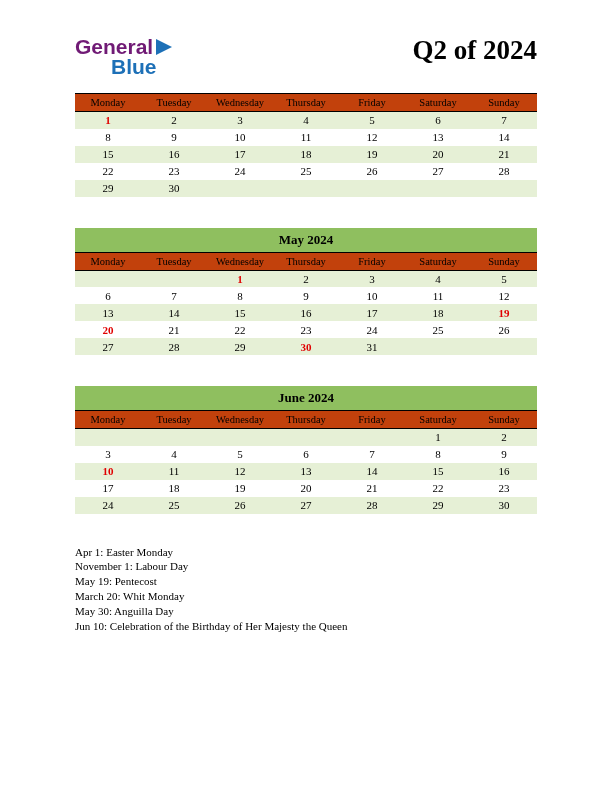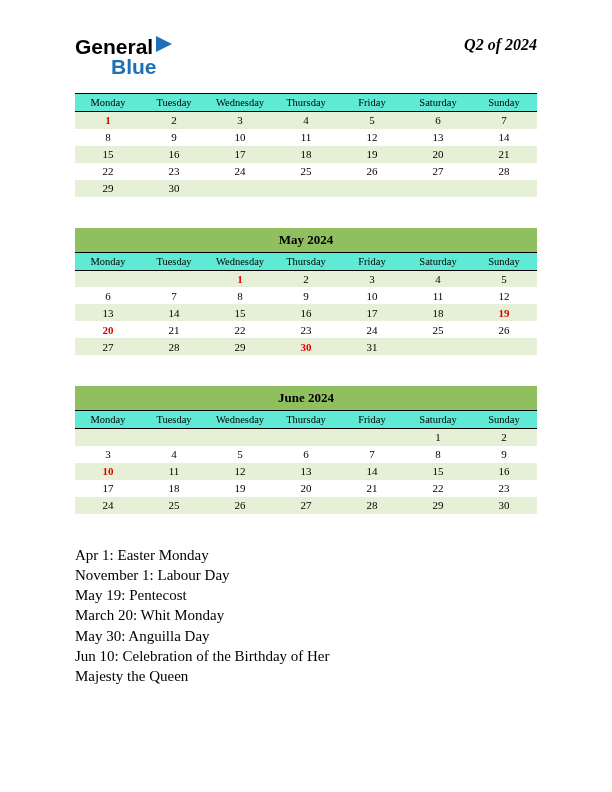--- a/index.html
+++ b/index.html
@@ -4,38 +4,38 @@
 <style>
   * { margin:0; padding:0; box-sizing:border-box; }
   html,body { width:612px; height:792px; background:#ffffff; overflow:hidden; }
   body { font-family:"Liberation Serif", serif; color:#000; }
 
   .page { padding:36px 75px 0 75px; }
 
   .top { display:flex; justify-content:space-between; align-items:flex-start; }
 
   .logo { font-family:"Liberation Sans", sans-serif; font-weight:bold; font-size:21px; line-height:1.0; }
-  .logo-l1 { display:flex; align-items:flex-start; gap:3px; color:#000000; }
+  .logo-l1 { display:flex; align-items:center; gap:3px; color:#701a75; }
   .logo-tri { width:16px; height:16px; display:inline-block; }
   .logo-l2 { color:var(--blue); margin-left:36px; margin-top:-1px; }
 
   .title-block { text-align:right; }
-  .q-title { font-size:16px; font-weight:bold; line-height:1.1;font-style:italic; }
+  .q-title { font-size:27px; font-weight:bold; line-height:1.1; }
   .region { font-size:17px; margin-top:9px; }
 
   #months { margin-top:16px; }
   table.month { width:100%; border-collapse:collapse; table-layout:fixed; margin-bottom:31px; }
   th.mh { background:var(--green); font-size:13px; font-weight:bold; padding:4px 0; text-align:center; }
-  tr.wd th { font-weight:normal; font-size:10.5px; padding:3px 0; background:#5eead4;
+  tr.wd th { font-weight:normal; font-size:10.5px; padding:3px 0; background:#c2410c;
              border-top:1px solid #000; border-bottom:1px solid #000; text-align:center; }
   tbody td { text-align:center; font-size:11px; height:17px; padding:1px 0; }
   tr.alt { background:var(--lightgreen); }
   td.hol { color:var(--red); font-weight:bold; }
 
-  .holidays { margin-top:1px; font-size:15px; line-height:1.35; max-width:285px;font-family:Liberation Serif, serif; }
+  .holidays { margin-top:1px; font-size:11px; line-height:1.35; max-width:285px;font-family:Liberation Serif, serif; }
 </style>
 </head>
 <body>
 
 <div class="page">
 
   <div class="top">
     <div class="logo">
       <div class="logo-l1">
         <span>General</span>

